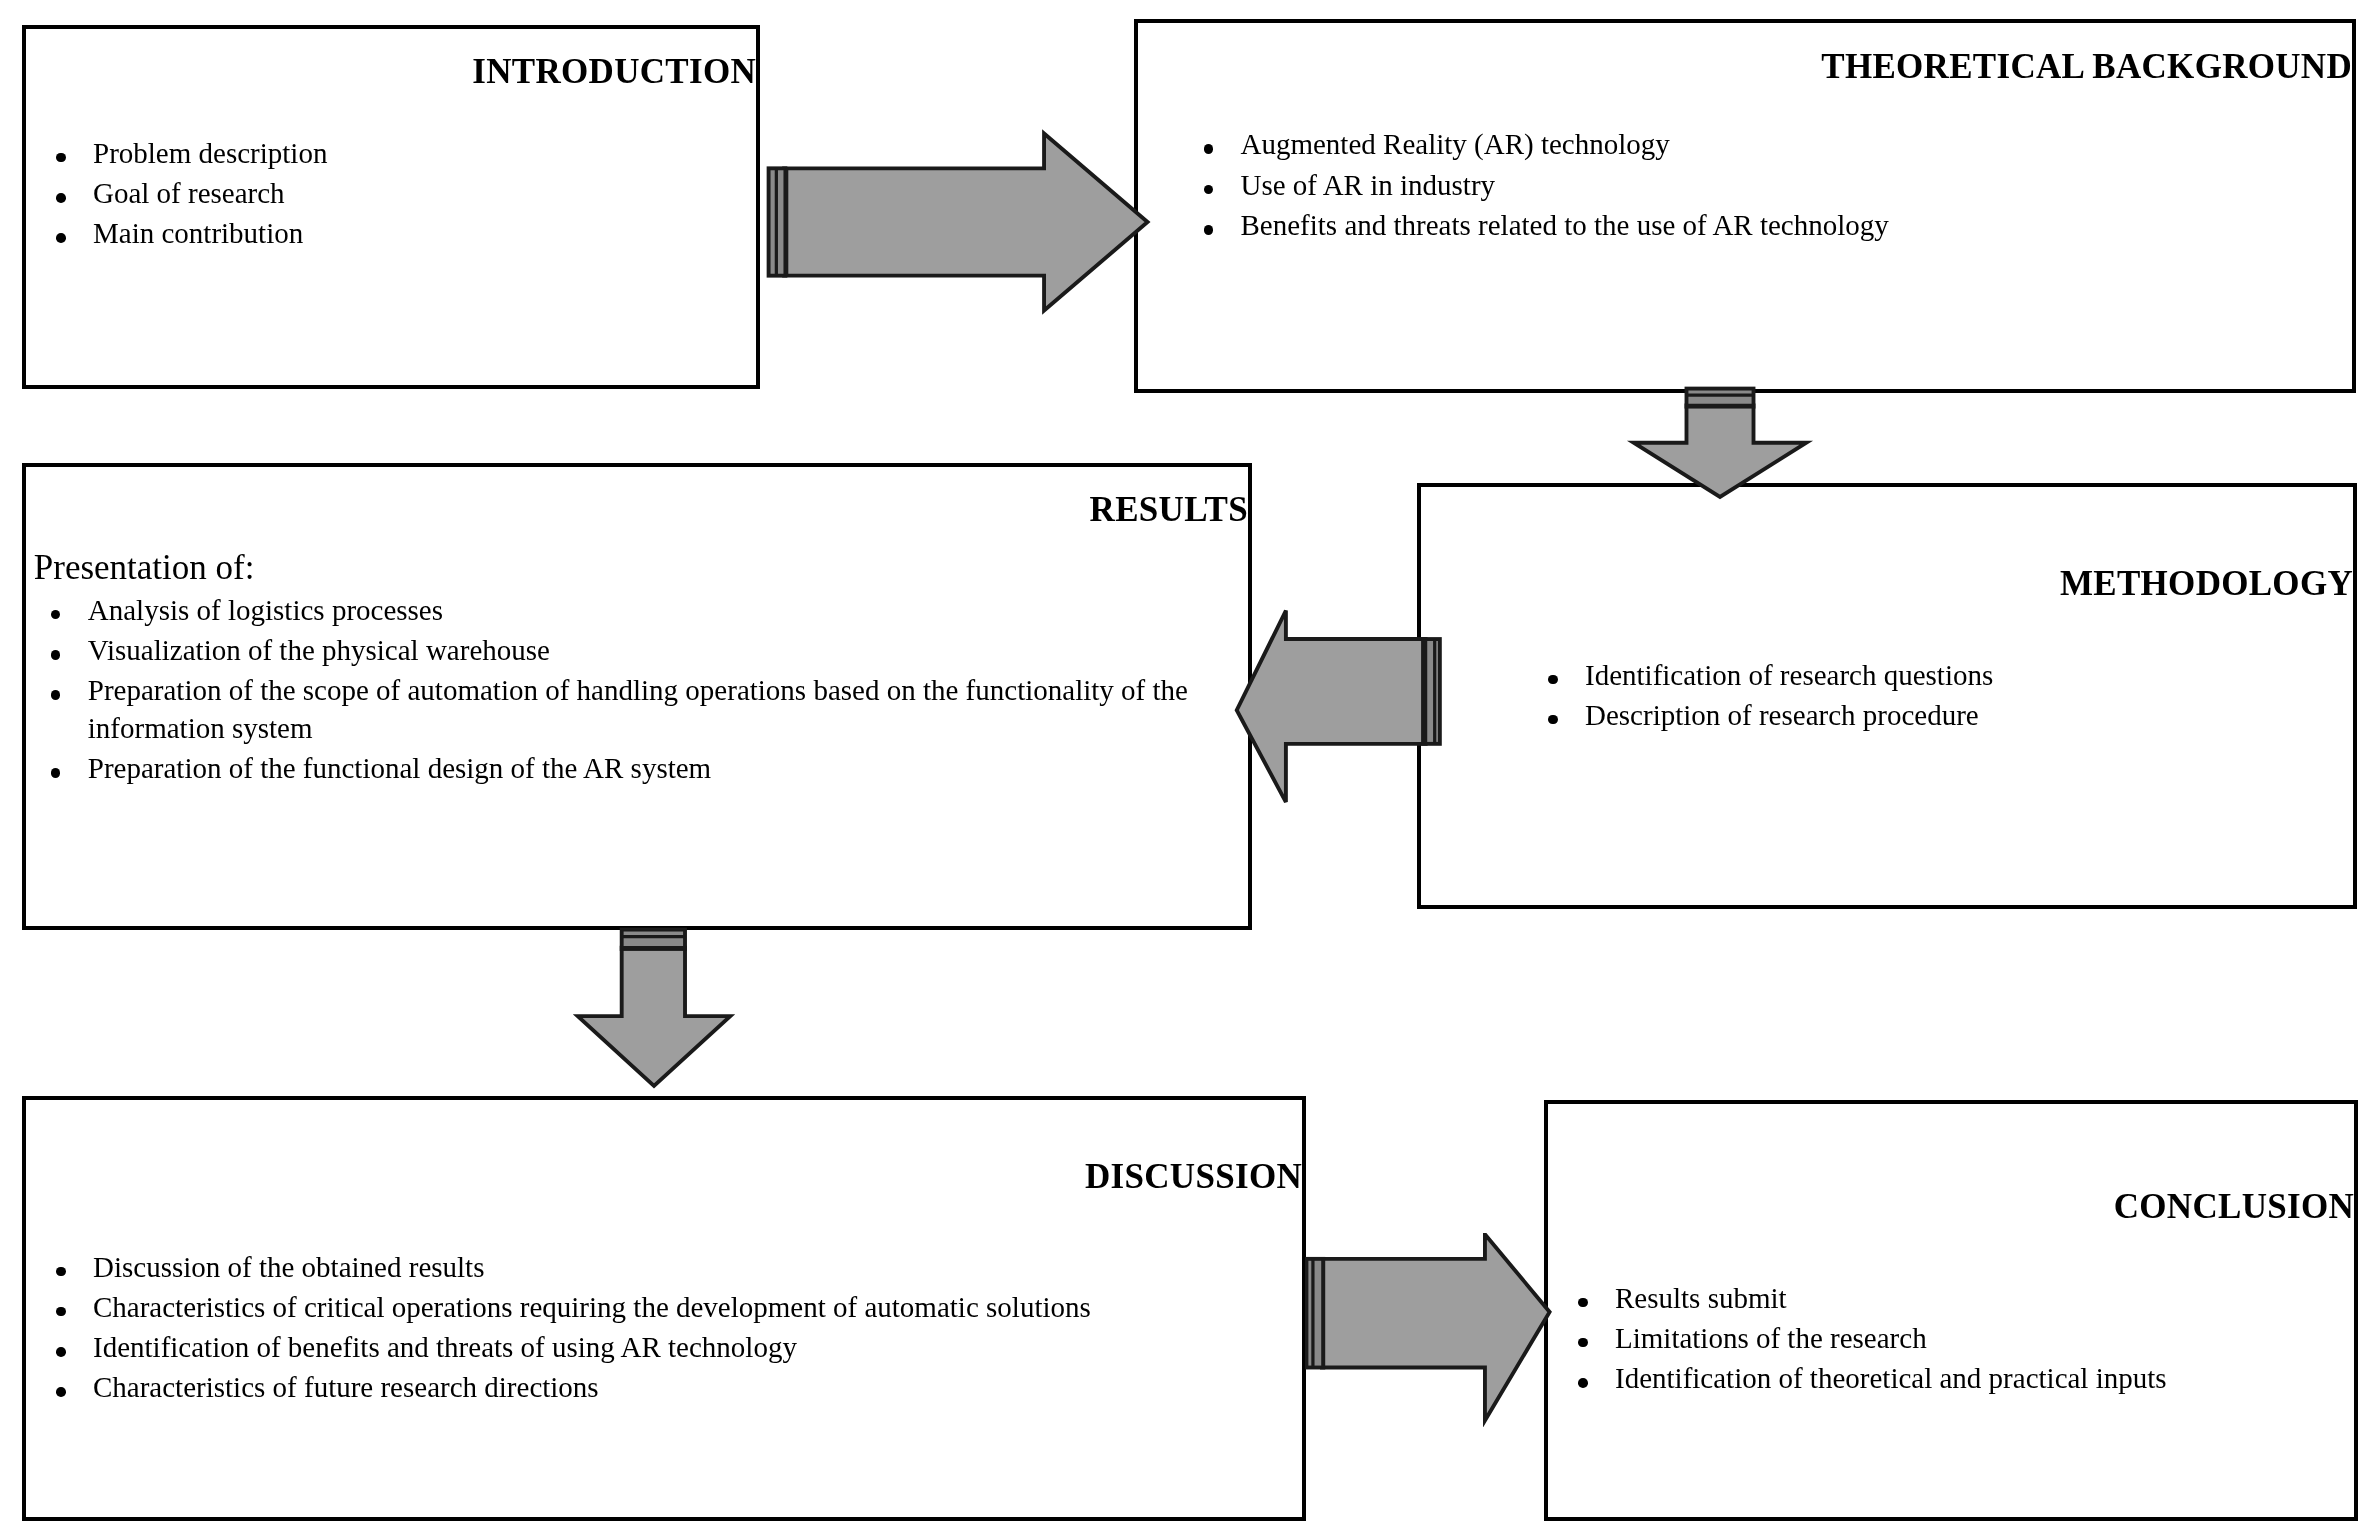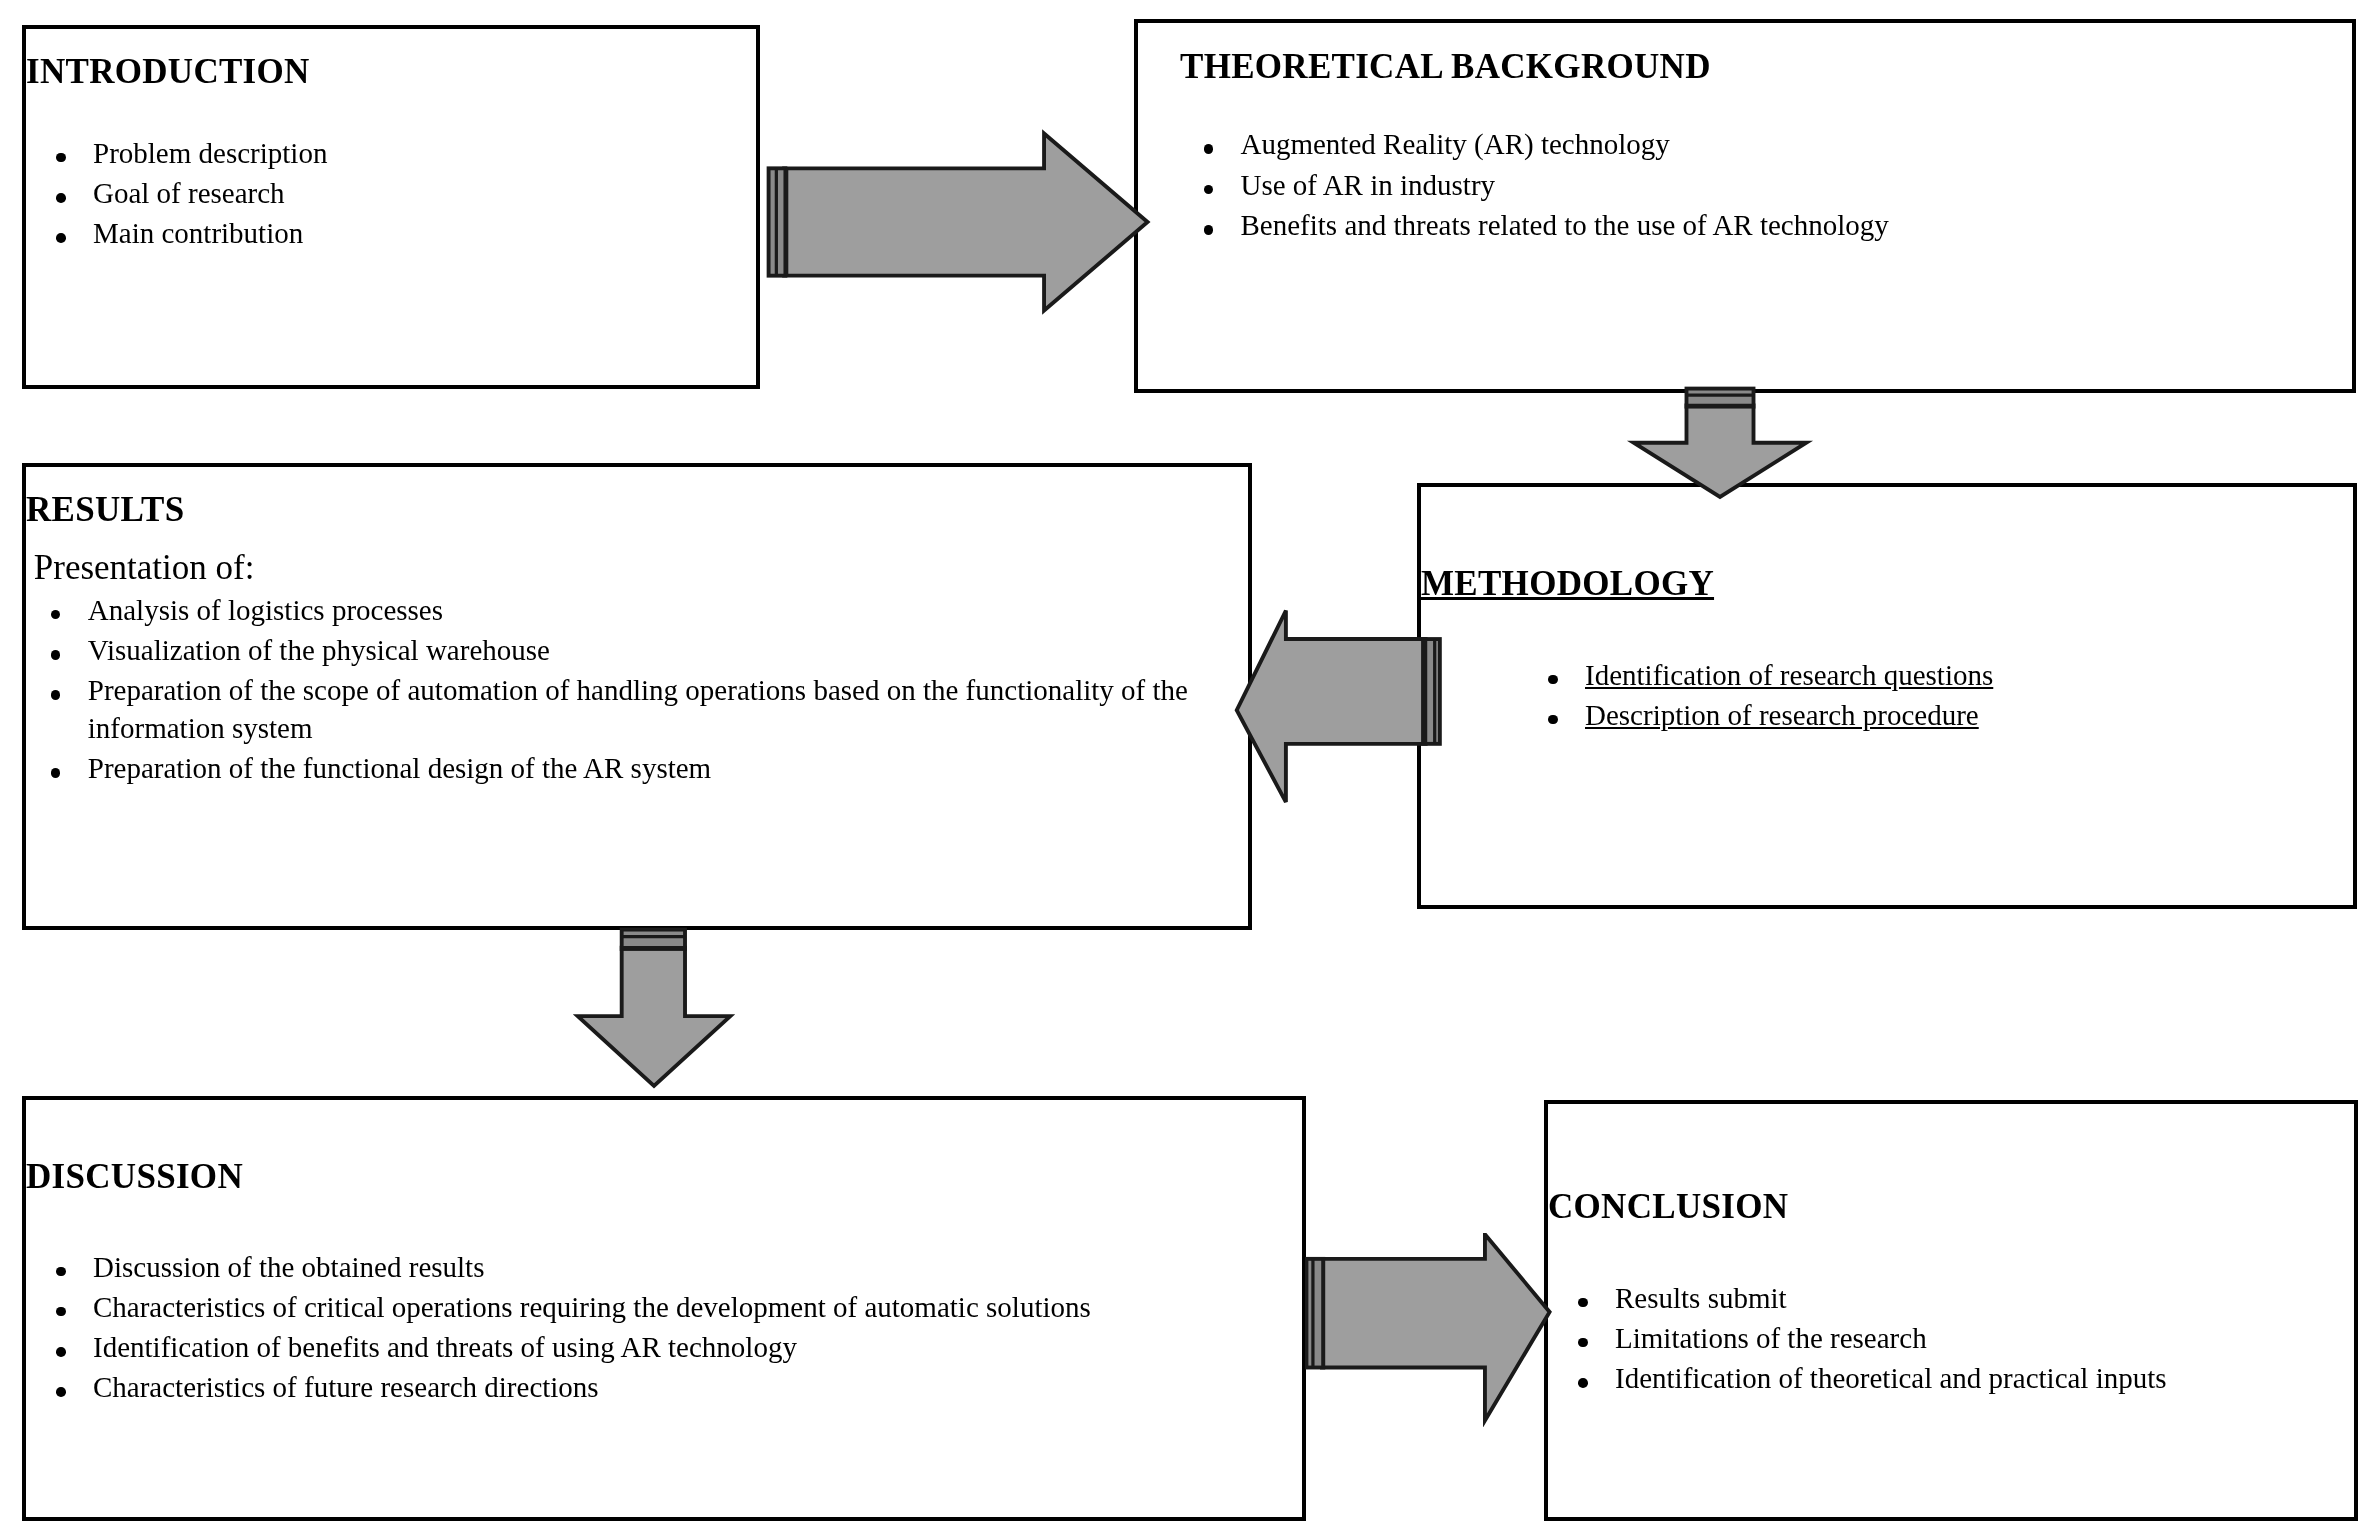--- a/index.html
+++ b/index.html
@@ -17,21 +17,21 @@
   }
 
   
   .box {
     position: absolute;
     box-sizing: border-box;
     background: #ffffff;
     border: 4.5px solid #000000;
   }
   .box-title {
-    text-align: left;
+    text-align: right;
     font-weight: bold;
     font-size: 35px;
     letter-spacing: 0.3px;
     color: #000000;
     line-height: 1.1;
   }
   .lead {
     font-size: 35px;
     color: #000;
     line-height: 1.18;
@@ -65,21 +65,21 @@
   
   .arrow {
     position: absolute;
   }
   .arrow svg { display: block; }
 
   
   #box-intro      { left: 22px;   top: 24.6px;   width: 738px; height: 364px; }
   #box-theory     { left: 1134px; top: 19.4px;   width: 1222px; height: 374px; padding-left: 42px; }
   #box-results    { left: 22px;   top: 463px;  width: 1230px; height: 467px; }
-  #box-method     { left: 1417px; top: 483px;  width: 940px; height: 426px; text-decoration: underline; }
+  #box-method     { left: 1417px; top: 483px;  width: 940px; height: 426px; }
   #box-discussion { left: 22px;   top: 1096px; width: 1284px; height: 425px; }
   #box-conclusion { left: 1544px; top: 1100px; width: 814px; height: 421px; }
 
   #box-intro .box-title      { margin: 24.6px 0 0 0; }
   #box-theory .box-title     { margin: 24.6px 0 0 0; }
   #box-results .box-title    { margin: 24px 0 0 0; }
   #box-method .box-title     { margin: 78px 0 0 0; }
   #box-discussion .box-title { margin: 58px 0 0 0; }
   #box-conclusion .box-title { margin: 84px 0 0 0; }
 

